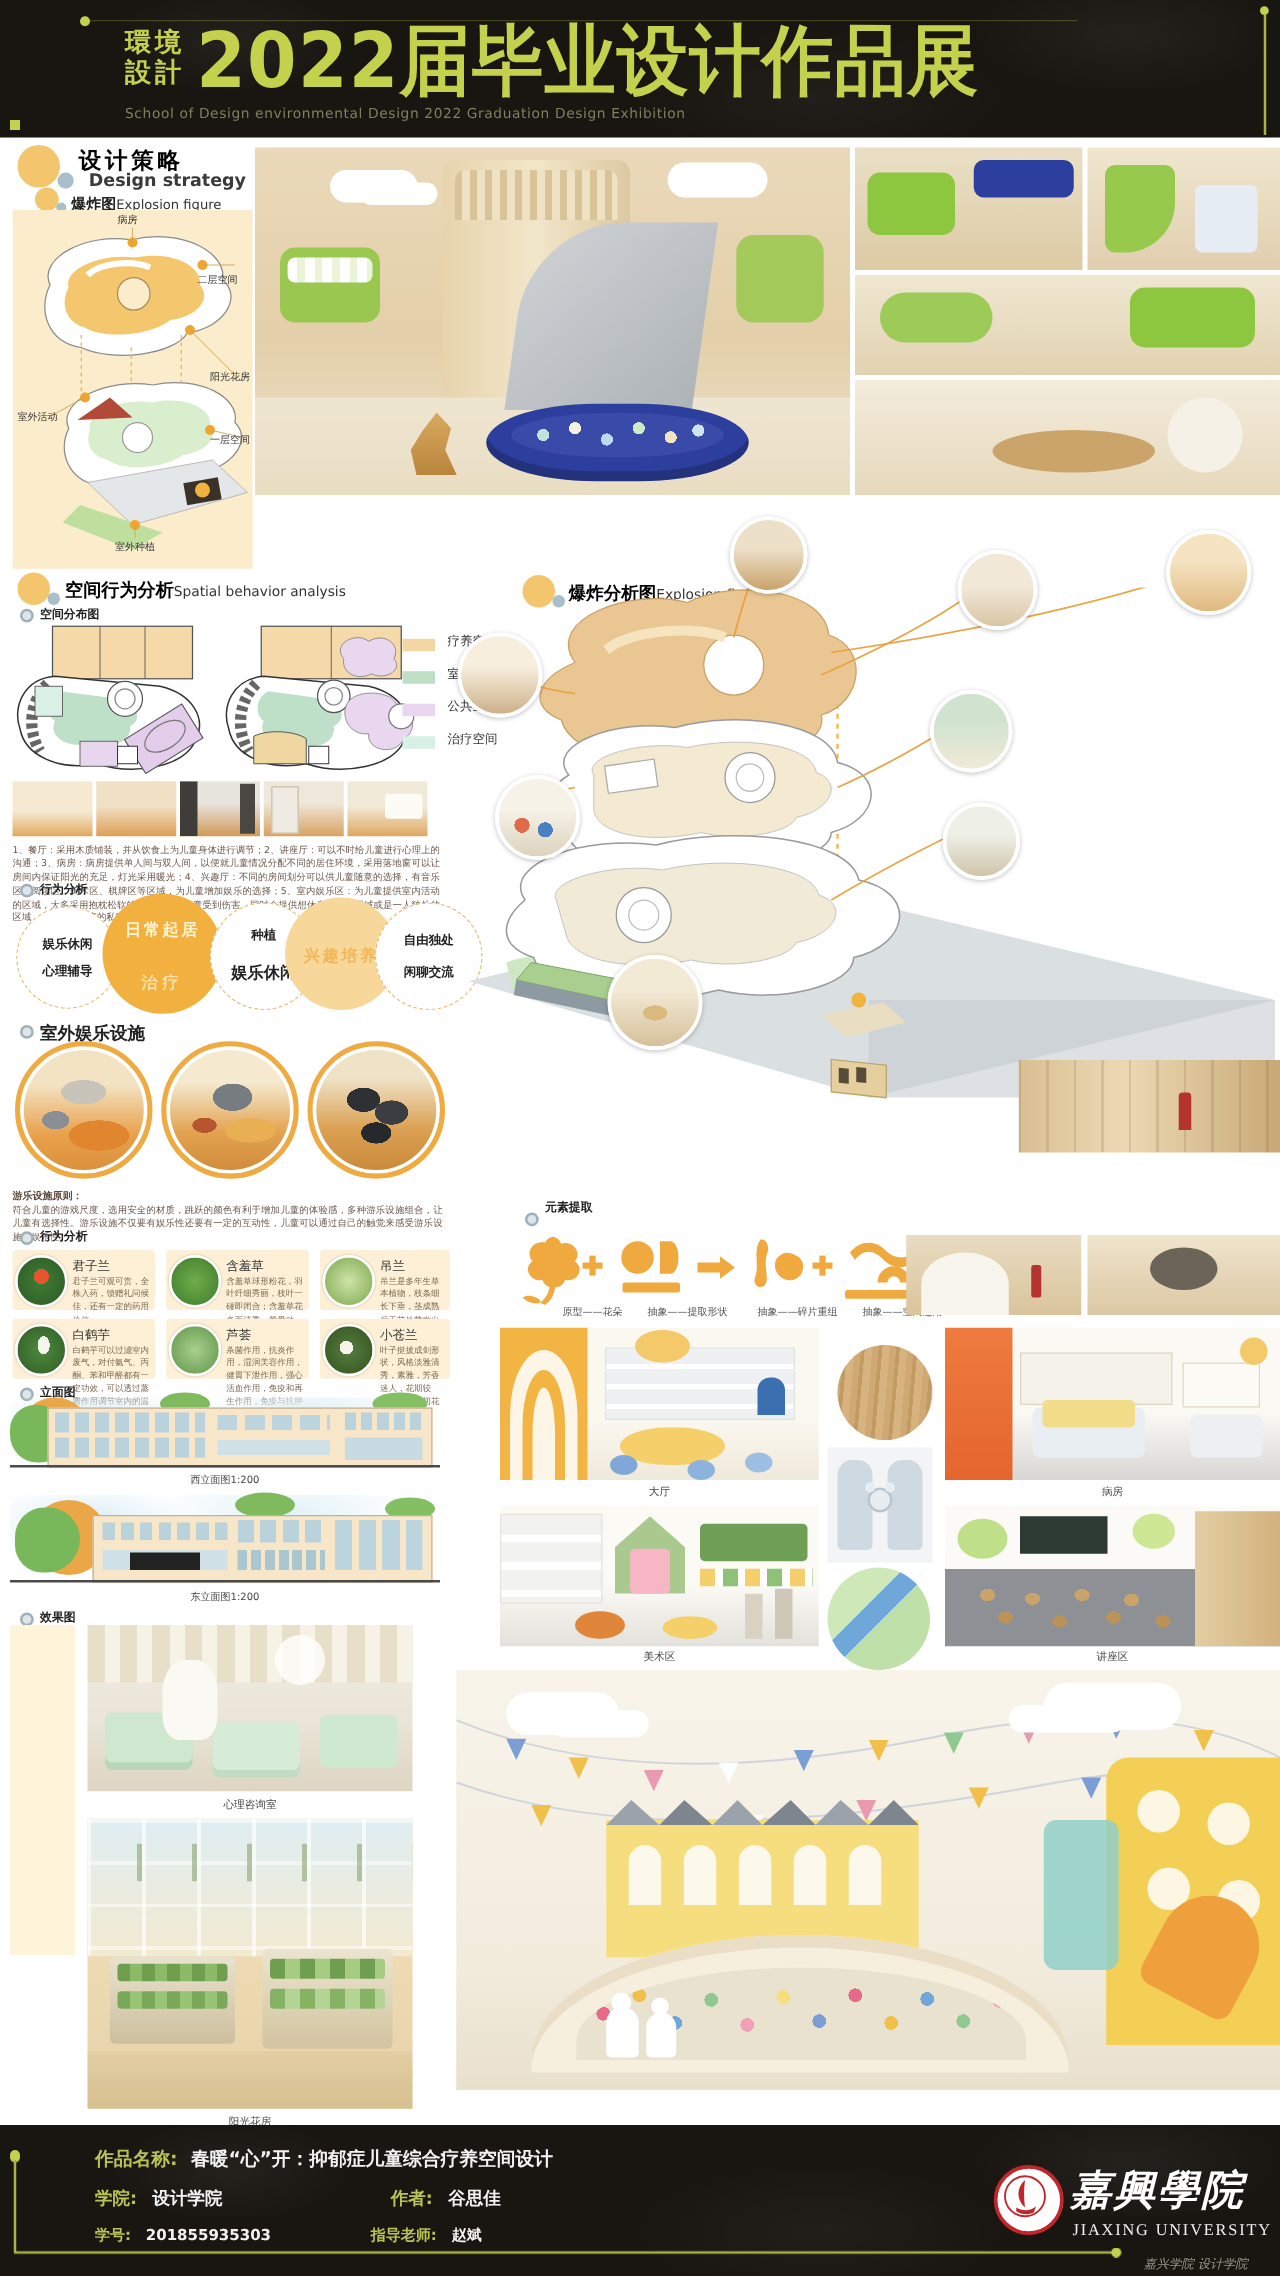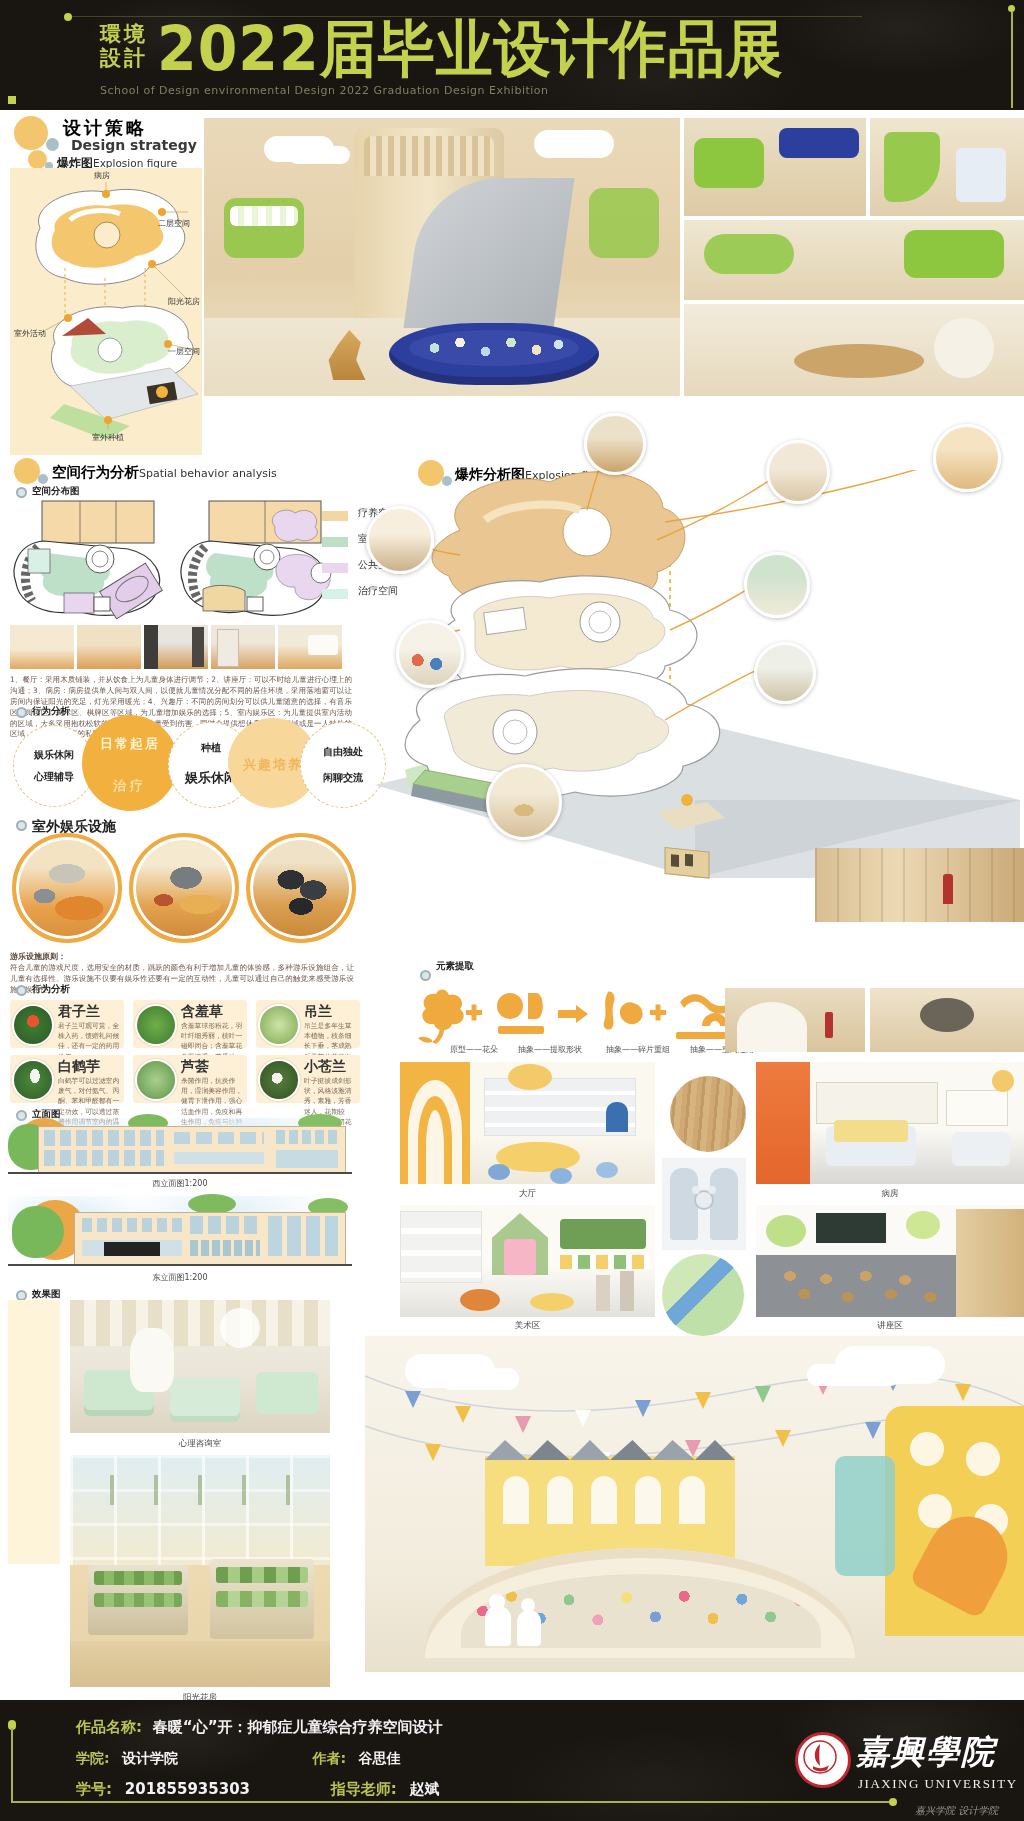--- a/index.html
+++ b/index.html
@@ -33,21 +33,21 @@
   .ph-wood{background:linear-gradient(180deg,#ead9ba 0%,#e3cfa9 55%,#efe4cd 100%);}
   
   .sw{width:26px;height:10px;display:inline-block;}
   .leg-lbl{font-size:10px;color:#333;margin-left:10px;vertical-align:top;}
   
   .bc{border-radius:50%;text-align:center;}
   .bc.dash{border:1.5px dashed #e3c07b;background:#fff;}
   .bc t{display:block;}
   
   .plant-row{background:#fdf0d6;border-radius:3px;}
-  .plant-name{font-size:14px;font-weight:bold;color:#333;}
+  .plant-name{font-size:10px;font-weight:normal;color:#333;}
   .plant-desc{font-size:6.8px;line-height:1.5;color:#7a6a55;display:block;}
   .plant-pic{border-radius:50%;width:38px;height:38px;border:2px solid #fff;box-shadow:0 0 2px rgba(0,0,0,.25);}
   
   .oc{border-radius:50%;border:4px solid #efab42;box-shadow:0 0 0 3px #fff inset;}
   
   .co{border-radius:50%;border:3px solid #fff;box-shadow:0 1px 4px rgba(0,0,0,.25);}
   .flag-cap{font-size:8px;color:#555;margin-left:28px;}
   .ftr-lbl{color:#b9c254;font-weight:bold;}
   .ftr-val{color:#f2f2f2;font-weight:bold;}
 </style>
@@ -620,21 +620,21 @@
   <div class="abs" style="left:76px;top:1718px;font-size:15px;">
     <span class="ftr-lbl">作品名称:</span>
     <span class="ftr-val" style="margin-left:6px;">春暖“心”开：抑郁症儿童综合疗养空间设计</span>
   </div>
   <div class="abs" style="left:76px;top:1750px;font-size:14px;">
     <span class="ftr-lbl">学院:</span>
     <span class="ftr-val" style="margin-left:8px;">设计学院</span>
     <span class="ftr-lbl" style="margin-left:130px;">作者:</span>
     <span class="ftr-val" style="margin-left:8px;">谷思佳</span>
   </div>
-  <div class="abs" style="left:76px;top:1780px;font-size:15px;">
+  <div class="abs" style="left:76px;top:1780px;font-size:12px;">
     <span class="ftr-lbl">学号:</span>
     <span class="ftr-val" style="margin-left:8px;font-family:'DejaVu Sans',sans-serif;">201855935303</span>
     <span class="ftr-lbl" style="margin-left:76px;">指导老师:</span>
     <span class="ftr-val" style="margin-left:8px;">赵斌</span>
   </div>
 
   <div class="abs" style="left:795px;top:1732px;width:50px;height:50px;border-radius:50%;background:#fff;border:3px solid #c0272d;">
     <svg width="50" height="50" viewBox="0 0 50 50" style="position:absolute;left:-3px;top:-3px;">
       <circle cx="25" cy="25" r="16" fill="none" stroke="#c0272d" stroke-width="1.5"></circle>
       <path d="M25,12 C18,18 18,28 25,34 C24,26 24,20 25,12 Z" fill="#c0272d"></path>

